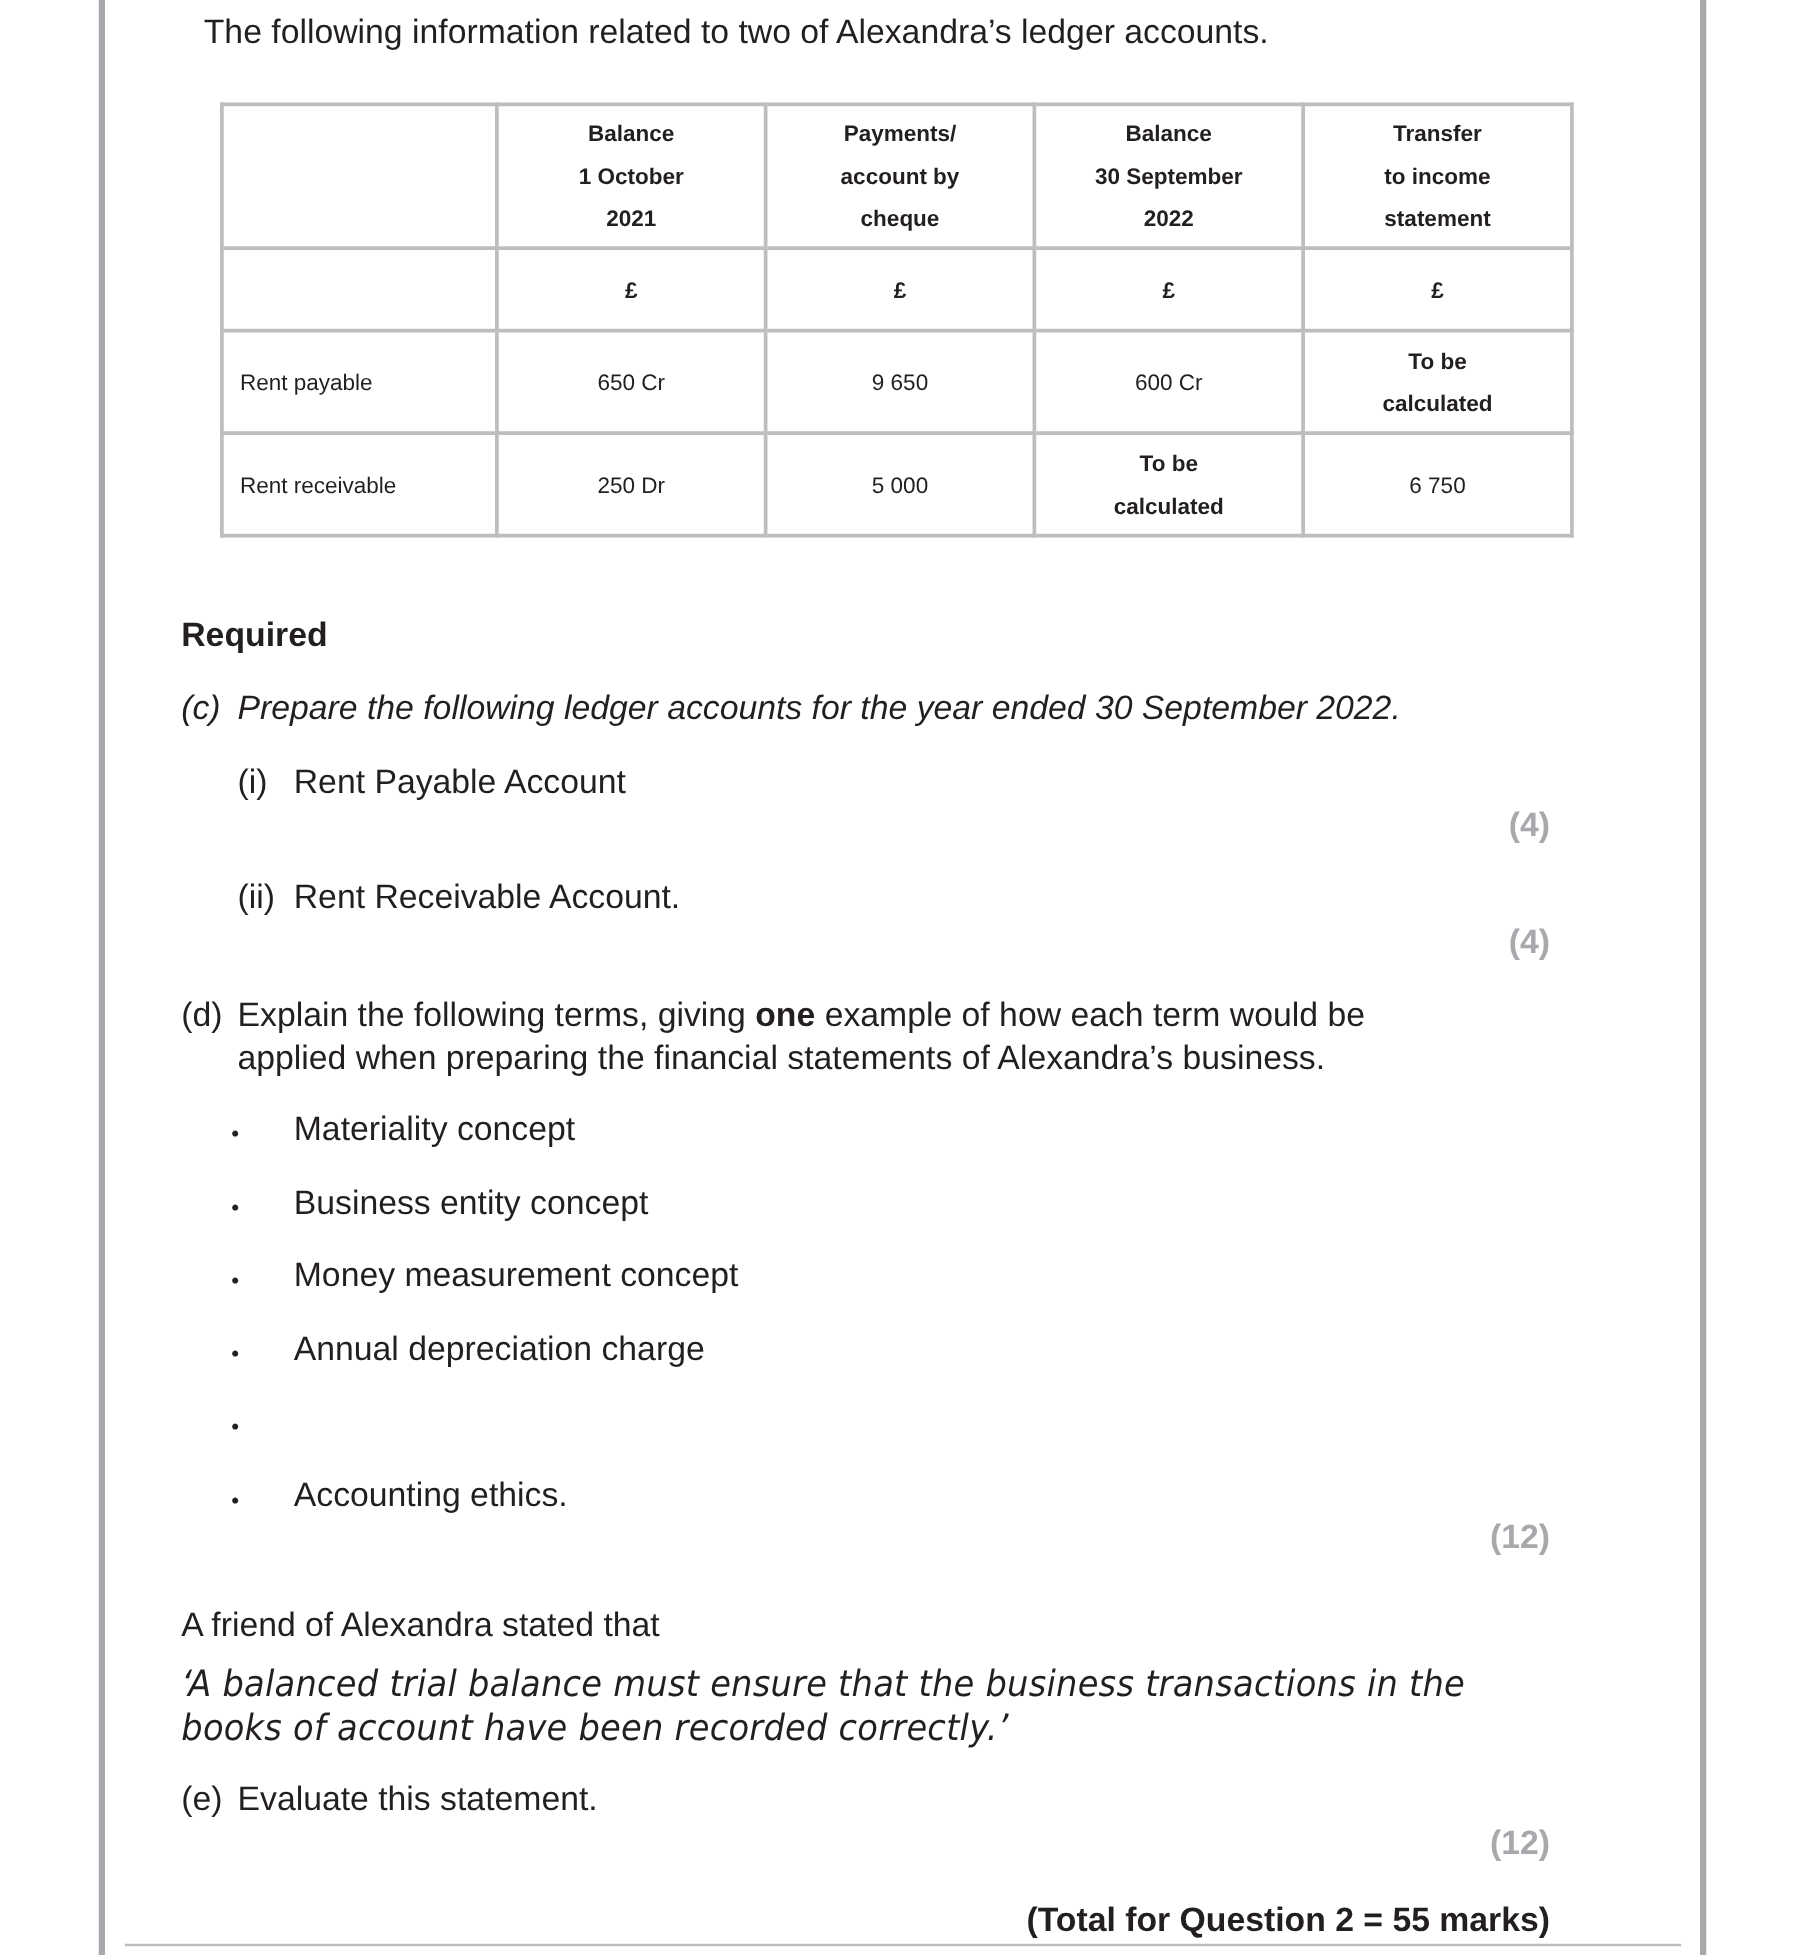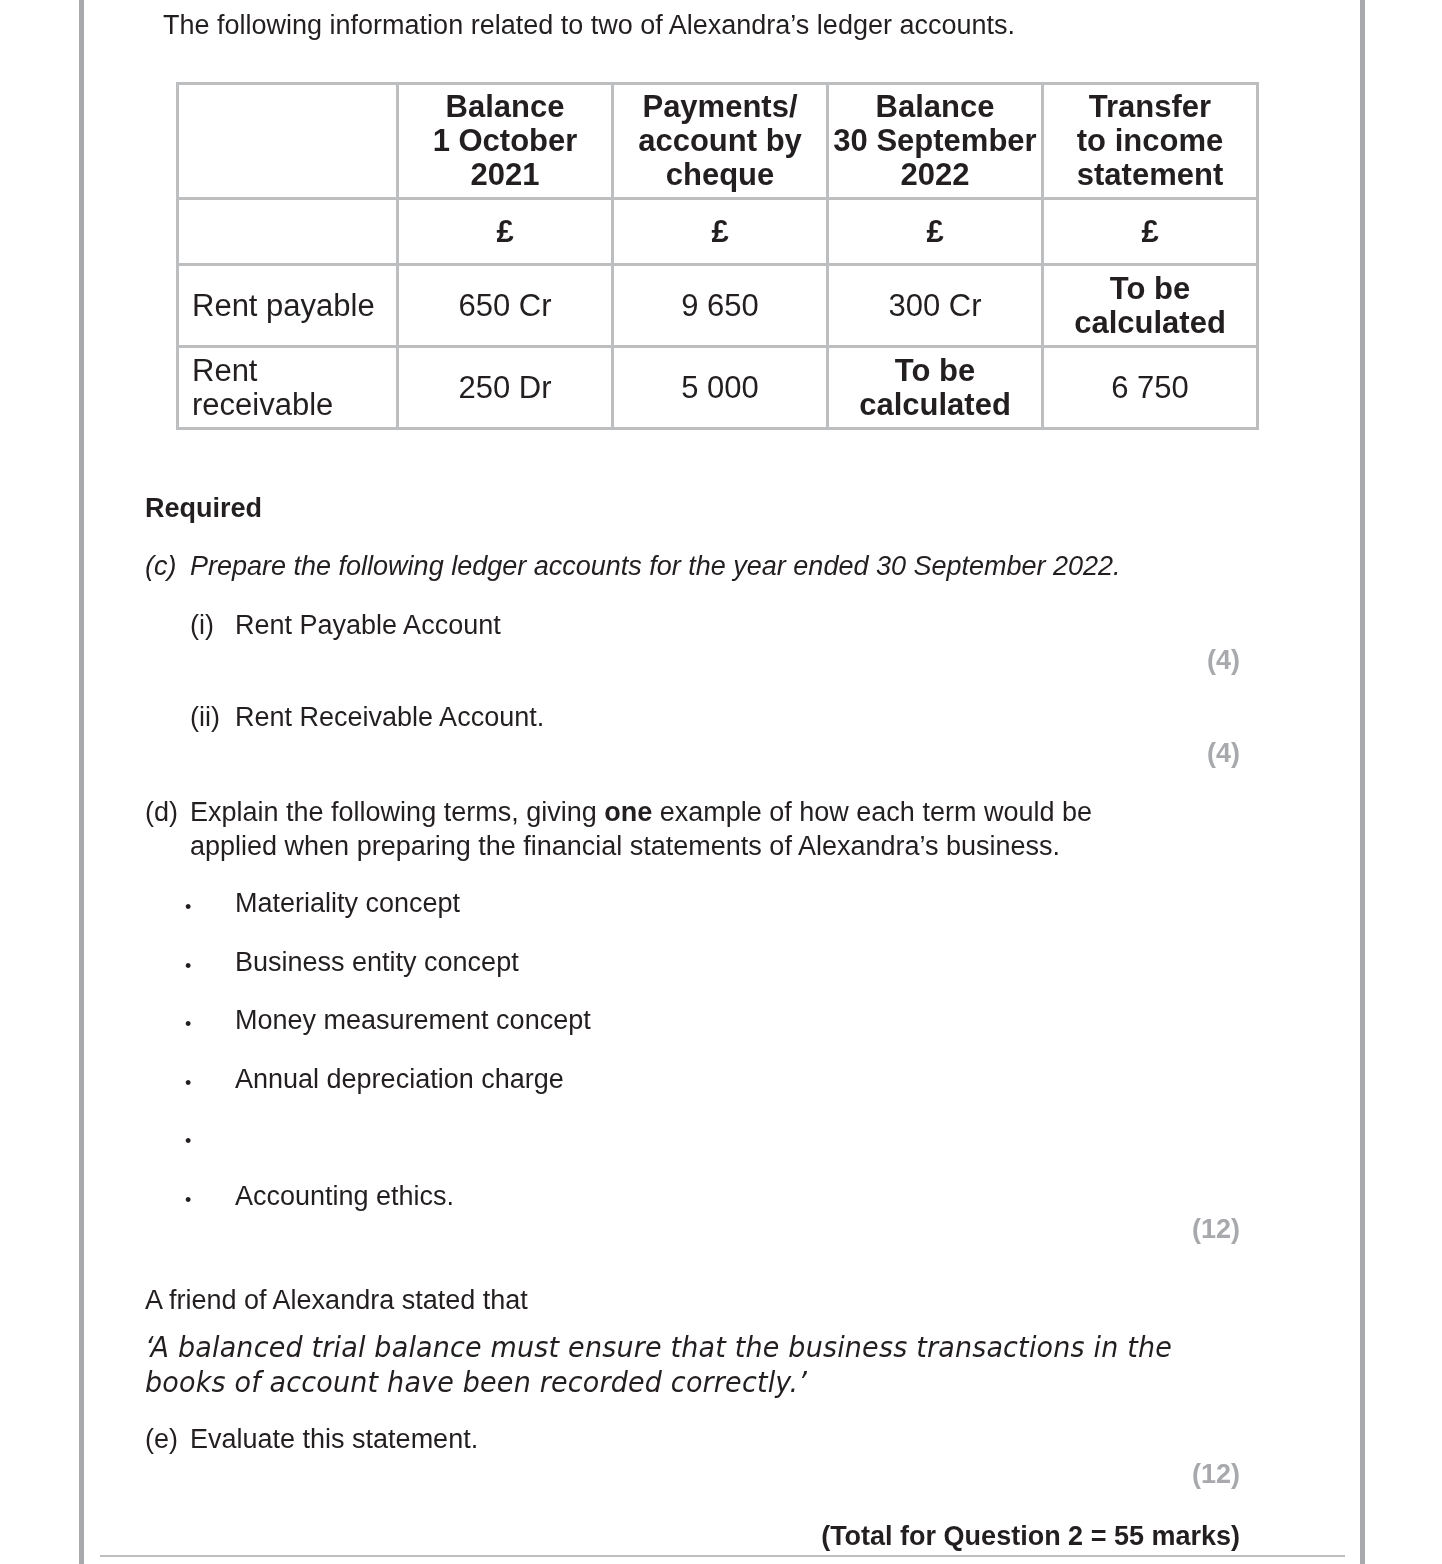--- a/index.html
+++ b/index.html
@@ -9,21 +9,21 @@
       color: #231f20;
     }
     .rule-left { position: absolute; left: 79px; top: 0; width: 5px; height: 1564px; background: #a7a9ac; }
     .rule-right { position: absolute; left: 1360px; top: 0; width: 5px; height: 1564px; background: #a7a9ac; }
     .rule-bottom { position: absolute; left: 100px; top: 1555px; width: 1245px; height: 2px; background: #bcbec0; }
 
     .intro { position: absolute; left: 145px; top: 10px; font-size: 27px; margin-left: 18px; }
 
     table.ledger {
       position: absolute; left: 176px; top: 82px; border-collapse: collapse;
-      font-size: 31px;
+      font-size: 18px;
     }
     table.ledger td {
       border: 3px solid #bcbec0; text-align: center; vertical-align: middle;
       padding: 0; line-height: 34px;
     }
     table.ledger td.label { text-align: left; padding-left: 13px; }
     .c0 { width: 217px; } .c1 { width: 212px; } .c2 { width: 212px; } .c3 { width: 212px; } .c4 { width: 212px; }
     .rh { height: 115px; } .rc { height: 66px; } .r1 { height: 82px; } .r2 { height: 82px; }
     .bold { font-weight: bold; }
 
@@ -90,21 +90,21 @@
     <td></td>
     <td class="bold">£</td>
     <td class="bold">£</td>
     <td class="bold">£</td>
     <td class="bold">£</td>
   </tr>
   <tr class="r1">
     <td class="label">Rent payable</td>
     <td>650 Cr</td>
     <td>9 650</td>
-    <td>300 Cr</td>
+    <td>600 Cr</td>
     <td class="bold">
       <div>To be</div>
       <div>calculated</div>
     </td>
   </tr>
   <tr class="r2">
     <td class="label">Rent receivable</td>
     <td>250 Dr</td>
     <td>5 000</td>
     <td class="bold">

